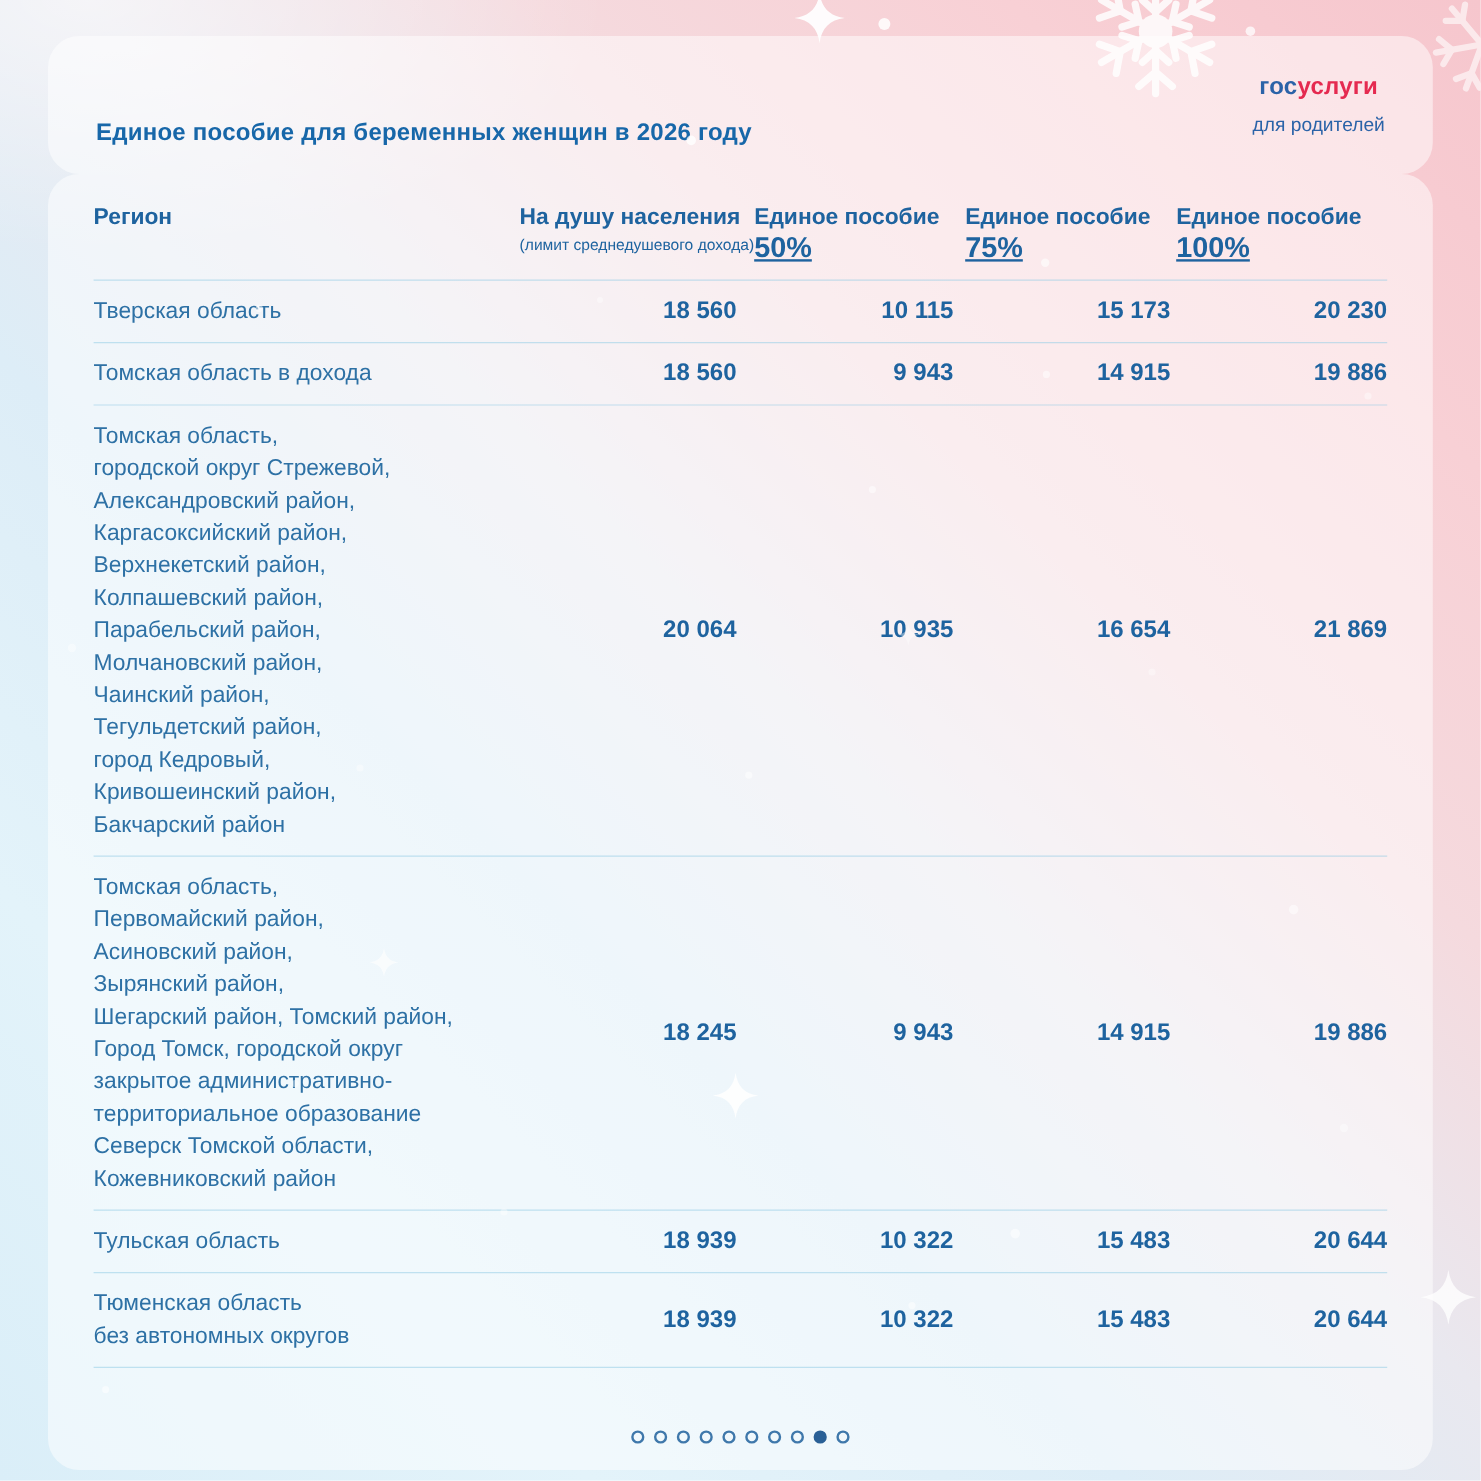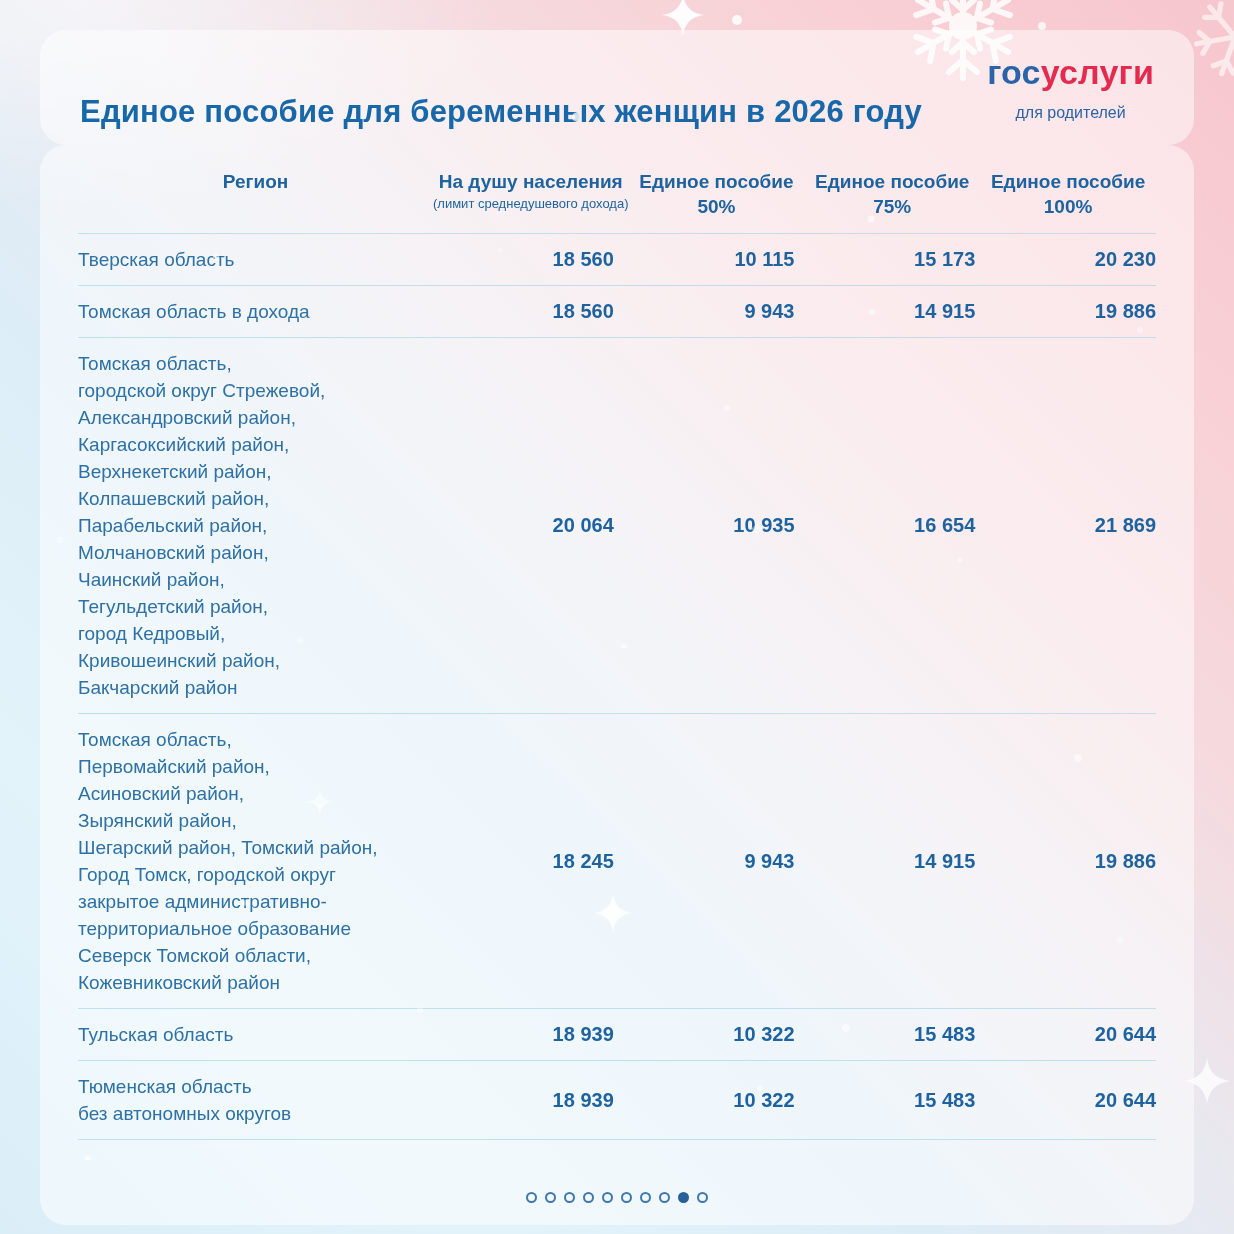--- a/index.html
+++ b/index.html
@@ -9,41 +9,41 @@
     background:
       radial-gradient(620px 300px at 6% 0%, rgba(255,255,255,0.55), rgba(255,255,255,0) 70%),
       linear-gradient(225deg, #f6c6cd 0%, #f8d0d5 16%, #f5dade 32%, #e9e8ef 47%, #ddedf7 62%, #e3f3fa 80%, #daeef8 100%);
   }
   .header-card {
     position:absolute; left:40px; top:30px; width:1154px; height:115px;
     border-radius:26px; background:rgba(255,255,255,0.5);
     display:flex; align-items:center; justify-content:space-between;
     padding:0 40px; box-sizing:border-box; z-index:1;
   }
-  .title { font-size:31px; font-weight:bold; color:#1767a9; letter-spacing:0.2px;margin-top:48px; }
+  .title { font-size:20px; font-weight:bold; color:#1767a9; letter-spacing:0.2px;margin-top:48px; }
   .logo { text-align:center; line-height:1.1; }
-  .logo-main { font-size:34px; font-weight:bold; letter-spacing:0.2px; }
+  .logo-main { font-size:20px; font-weight:bold; letter-spacing:0.2px; }
   .logo-gos { color:#2b63a8; }
   .logo-uslugi { color:#e52a50; }
   .logo-sub { font-size:16px; color:#2b63a8; margin-top:13px; }
 
   .table-card {
     position:absolute; left:40px; top:145px; width:1154px; height:1080px;
     border-radius:26px; background:rgba(255,255,255,0.5);
     padding:0 38px; box-sizing:border-box; z-index:1;
   }
   .t-head, .t-row {
     display:grid; grid-template-columns:355px 1fr 1fr 1fr 1fr;
     border-bottom:1px solid rgba(150,205,230,0.55);
   }
   .t-head { padding:24px 0 14px; align-items:start; }
-  .t-head .cell { text-align:center; color:#1e639f; }
-  .t-head .cell.first { text-align:center; }
+  .t-head .cell { color:#1e639f; }
+  .t-head .cell.first { text-align:left; }
   .h-label { font-size:19px; font-weight:bold; line-height:26px; }
-  .h-sub { font-size:19px; font-weight:bold; line-height:24px; }
+  .h-sub { font-size:24px; font-weight:bold; line-height:24px;text-decoration:underline; }
   .h-sub-small { font-size:13px; line-height:18px; font-weight:normal; white-space:nowrap; }
   .t-row { align-items:center; padding:12px 0;gap:32px; }
   .region { font-size:19px; line-height:27px; color:#2e71a5; white-space:pre-line; }
   .value { font-size:20px; font-weight:bold; color:#1e639f; text-align:right; }
 
   .pagination {
     position:absolute; left:0; bottom:22px; width:100%;
     display:flex; justify-content:center; gap:8px;
   }
   .dot {

